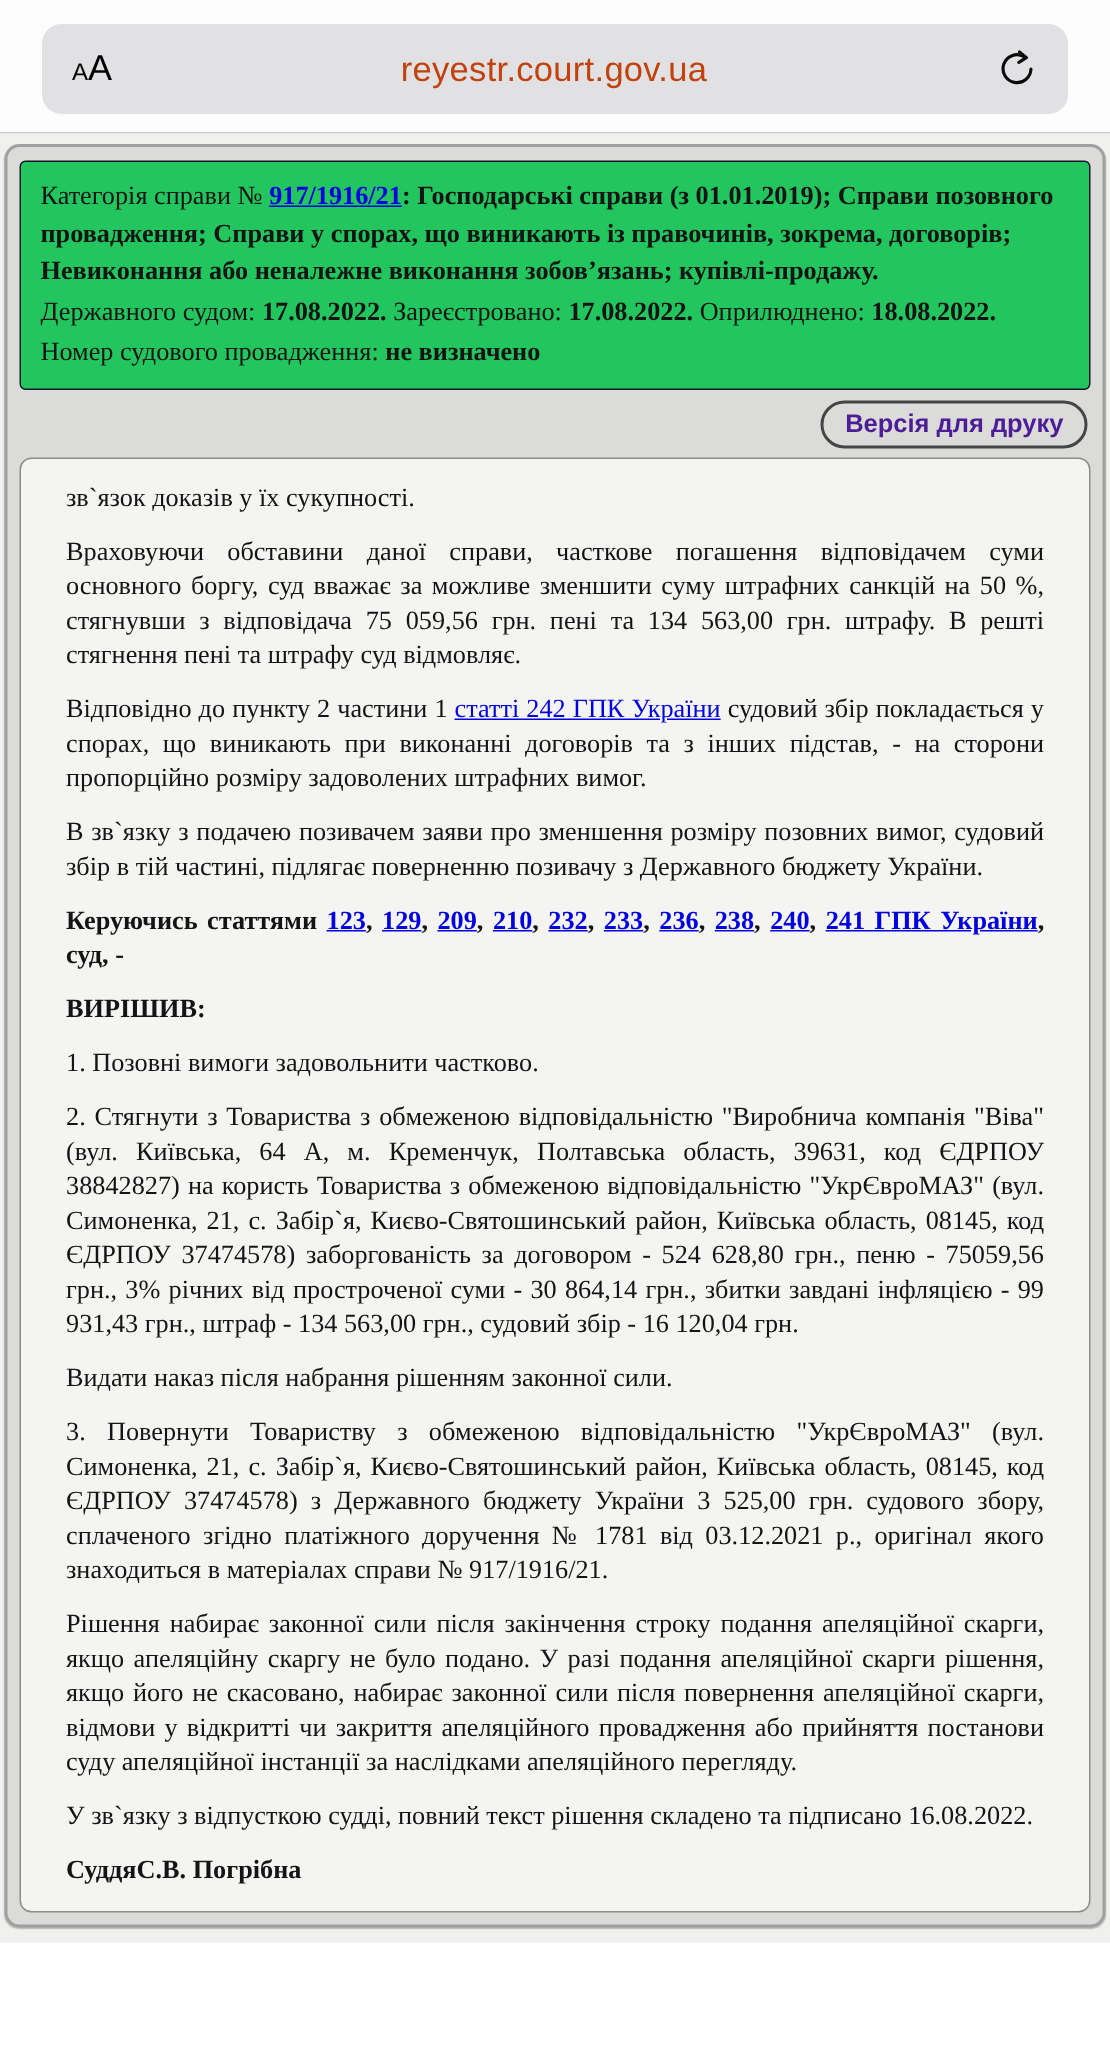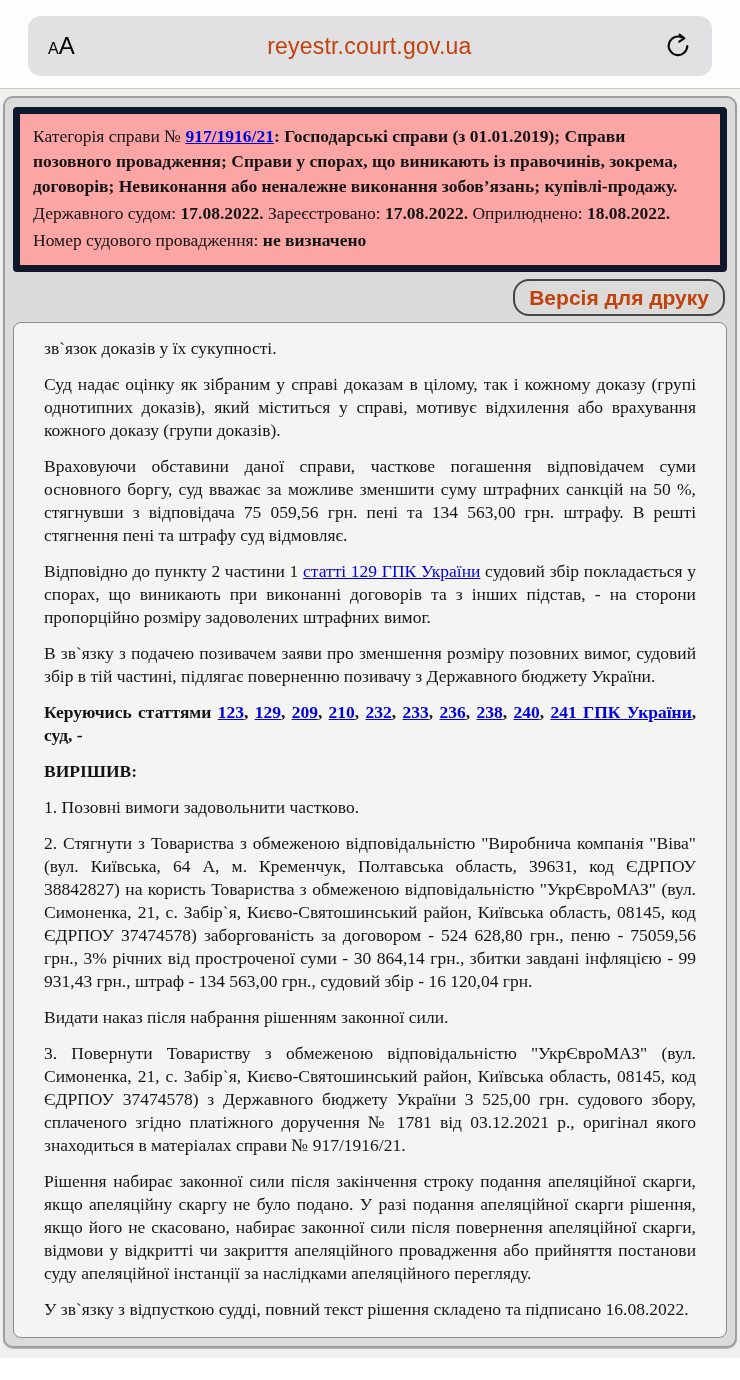--- a/index.html
+++ b/index.html
@@ -26,31 +26,31 @@
   
   .page { background:#f0f0ef; padding:7px 3px 10px; }
   .outer-box {
     background:#dbdbd9;
     border:2px solid #a0a0a0; border-radius:10px;
     padding:9px 8px 8px;
     box-shadow:0 1px 1px rgba(0,0,0,.25);
   }
 
   .info-box {
-    background:#fca5a5; border:7px solid #0f172a; border-radius:4px;
+    background:#22c55e; border:1px solid #0f172a; border-radius:4px;
     padding:8px 13px 10px;
     font-family:"Liberation Serif", serif;
     font-size:17.5px; line-height:25px; color:#141414;
   }
   .info-box p { margin:2px 0; }
 
   .print-row { display:flex; justify-content:flex-end; margin:7px 2px 6px; }
   .print-btn {
     font-family:"Liberation Sans", sans-serif;
-    font-size:21px; font-weight:700; color:#c2410c;
+    font-size:17px; font-weight:700; color:#4c1d95;
     background:transparent;
     border:2px solid #454545; border-radius:16px;
     padding:4px 14px; line-height:1.2; cursor:pointer;
   }
 
   .doc-box {
     background:#f4f4f2; border:1px solid #8c8c8c; border-radius:8px;
     padding:1px 30px 12px;
     font-family:"Liberation Serif", serif;
     font-size:17.5px; line-height:23px; color:#141414;
@@ -91,28 +91,28 @@
         <p><span>Номер судового провадження: </span><span class="b">не визначено</span></p>
       </div>
 
     <div class="print-row">
       <button class="print-btn">Версія для друку</button>
     </div>
 
     <div class="doc-box">
 
     <p><span>зв`язок доказів у їх сукупності.</span></p>
-        <p><span>Суд надає оцінку як зібраним у справі доказам в цілому, так і кожному доказу (групі однотипних доказів), який міститься у справі, мотивує відхилення або врахування кожного доказу (групи доказів).</span></p>
         <p><span>Враховуючи обставини даної справи, часткове погашення відповідачем суми основного боргу, суд вважає за можливе зменшити суму штрафних санкцій на 50 %, стягнувши з відповідача 75 059,56 грн. пені та 134 563,00 грн. штрафу. В решті стягнення пені та штрафу суд відмовляє.</span></p>
-        <p><span>Відповідно до пункту 2 частини 1 </span><a href="#" class=" doc-link">статті 129 ГПК України</a><span> судовий збір покладається у спорах, що виникають при виконанні договорів та з інших підстав, - на сторони пропорційно розміру задоволених штрафних вимог.</span></p>
+        <p><span>Відповідно до пункту 2 частини 1 </span><a href="#" class=" doc-link">статті 242 ГПК України</a><span> судовий збір покладається у спорах, що виникають при виконанні договорів та з інших підстав, - на сторони пропорційно розміру задоволених штрафних вимог.</span></p>
         <p><span>В зв`язку з подачею позивачем заяви про зменшення розміру позовних вимог, судовий збір в тій частині, підлягає поверненню позивачу з Державного бюджету України.</span></p>
         <p><span class="b">Керуючись статтями </span><a class="b doc-link b" href="#">123</a><span class="b">, </span><a class="b doc-link b" href="#">129</a><span class="b">, </span><a class="b doc-link b" href="#">209</a><span class="b">, </span><a class="b doc-link b" href="#">210</a><span class="b">, </span><a class="b doc-link b" href="#">232</a><span class="b">, </span><a class="b doc-link b" href="#">233</a><span class="b">, </span><a class="b doc-link b" href="#">236</a><span class="b">, </span><a class="b doc-link b" href="#">238</a><span class="b">, </span><a class="b doc-link b" href="#">240</a><span class="b">, </span><a class="b doc-link b" href="#">241 ГПК України</a><span class="b">, суд, -</span></p>
         <p><span class="b">ВИРІШИВ:</span></p>
         <p><span>1. Позовні вимоги задовольнити частково.</span></p>
         <p><span>2. Стягнути з Товариства з обмеженою відповідальністю "Виробнича компанія "Віва" (вул. Київська, 64 А, м. Кременчук, Полтавська область, 39631, код ЄДРПОУ 38842827) на користь Товариства з обмеженою відповідальністю "УкрЄвроМАЗ" (вул. Симоненка, 21, с. Забір`я, Києво-Святошинський район, Київська область, 08145, код ЄДРПОУ 37474578) заборгованість за договором - 524 628,80 грн., пеню - 75059,56 грн., 3% річних від простроченої суми - 30 864,14 грн., збитки завдані інфляцією - 99 931,43 грн., штраф - 134 563,00 грн., судовий збір - 16 120,04 грн.</span></p>
         <p><span>Видати наказ після набрання рішенням законної сили.</span></p>
         <p><span>3. Повернути Товариству з обмеженою відповідальністю "УкрЄвроМАЗ" (вул. Симоненка, 21, с. Забір`я, Києво-Святошинський район, Київська область, 08145, код ЄДРПОУ 37474578) з Державного бюджету України 3 525,00 грн. судового збору, сплаченого згідно платіжного доручення № 1781 від 03.12.2021 р., оригінал якого знаходиться в матеріалах справи № 917/1916/21.</span></p>
         <p><span>Рішення набирає законної сили після закінчення строку подання апеляційної скарги, якщо апеляційну скаргу не було подано. У разі подання апеляційної скарги рішення, якщо його не скасовано, набирає законної сили після повернення апеляційної скарги, відмови у відкритті чи закриття апеляційного провадження або прийняття постанови суду апеляційної інстанції за наслідками апеляційного перегляду.</span></p>
         <p><span>У зв`язку з відпусткою судді, повний текст рішення складено та підписано 16.08.2022.</span></p>
+        <p><span class="b">СуддяС.В. Погрібна</span></p>
       </div>
 
   </div>
 </div>
 
 </body></html>

